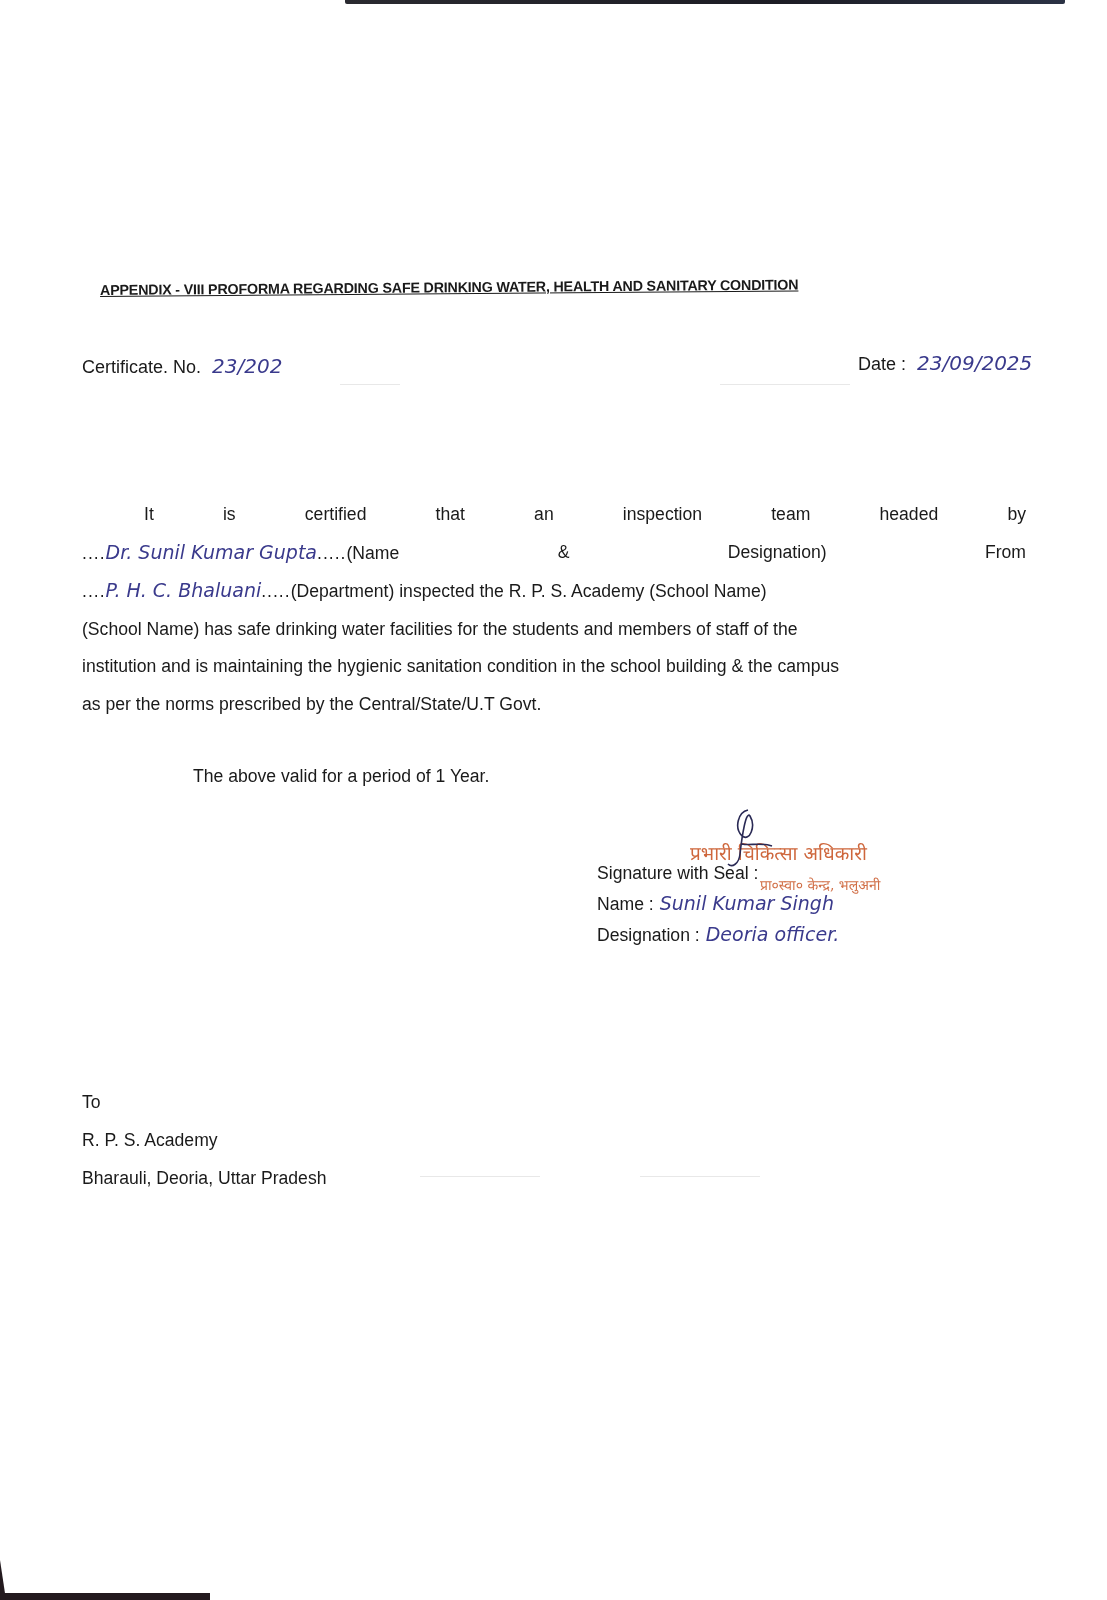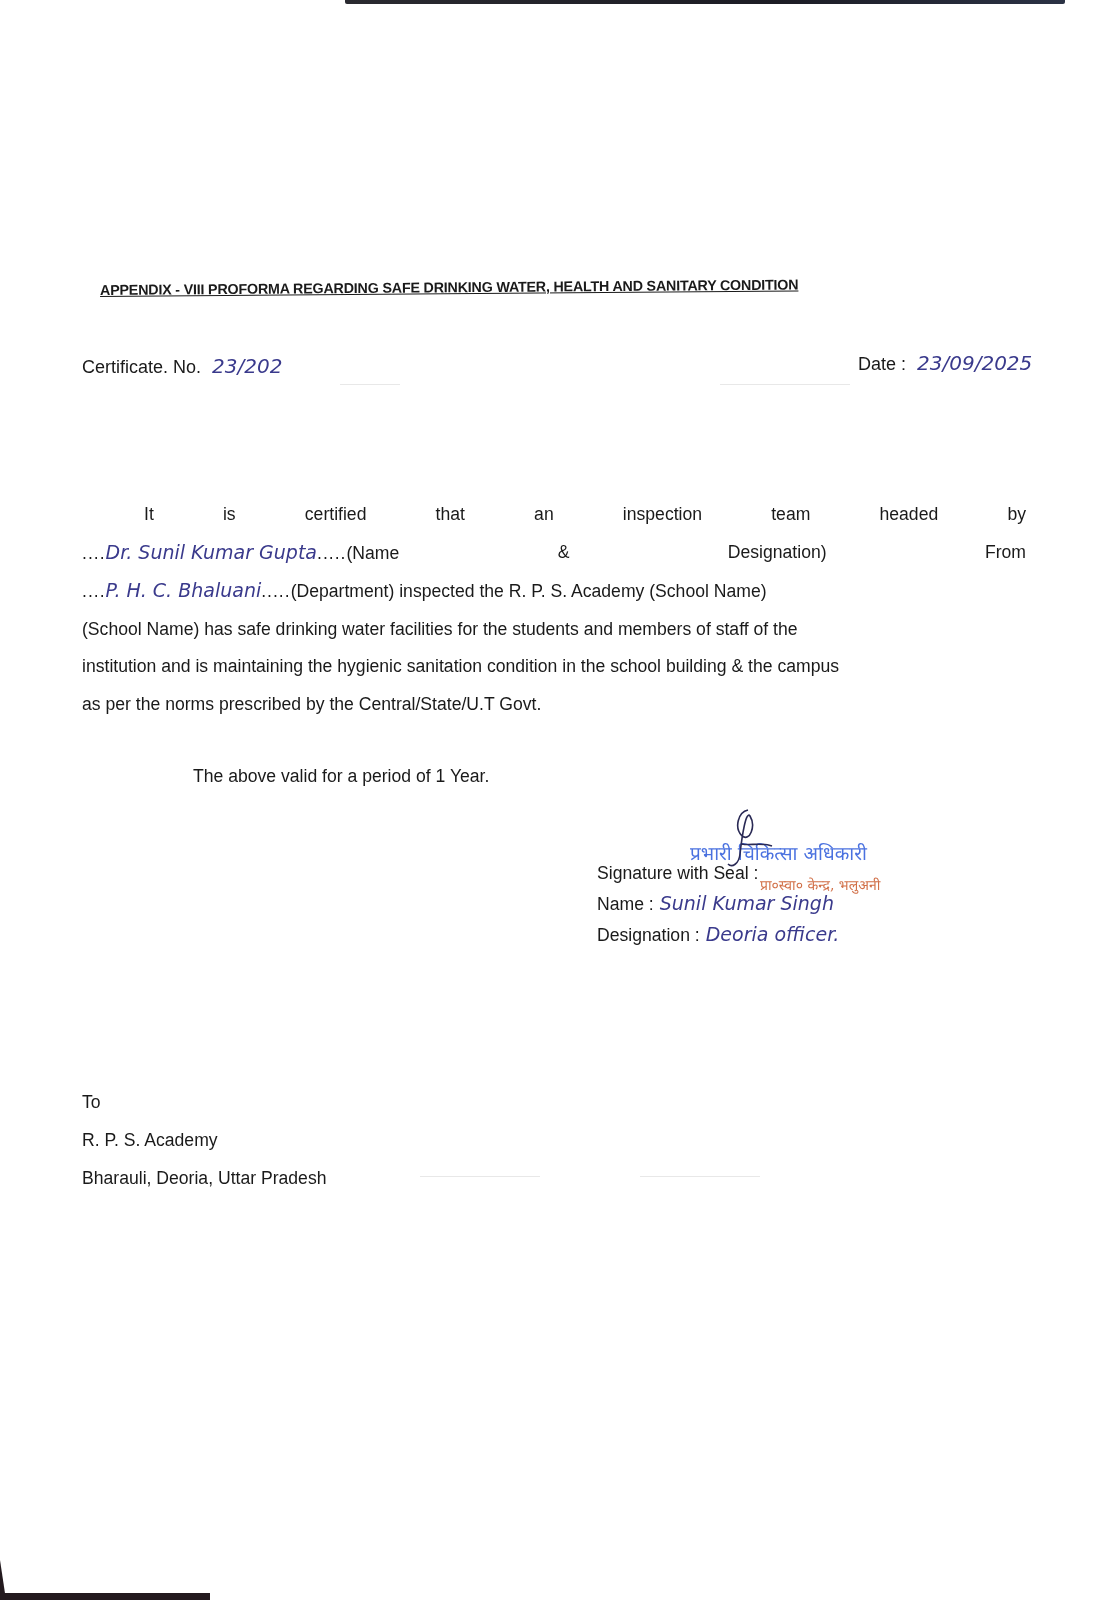--- a/index.html
+++ b/index.html
@@ -52,21 +52,21 @@
     .dots { letter-spacing: 1px; }
     .fill { font-size: 19px; }
     .valid {
       position: absolute; left: 148px; top: 766px; font-size: 17.6px; margin-left: 45px;
     }
     .sig-block {
       position: absolute; left: 597px; top: 858px; font-size: 17.6px;
       line-height: 30px;
     }
     .seal {
-      position: absolute; left: 690px; top: 840px; color: #1d4ed8;
+      position: absolute; left: 690px; top: 840px; color: #c2410c;
       font-family: "DejaVu Serif", serif; font-size: 19px; opacity: 0.8;
       white-space: nowrap;
     }
     .seal2 {
       position: absolute; left: 760px; top: 875px; color: #c2410c;
       font-family: "DejaVu Serif", serif; font-size: 14px; opacity: 0.75;
       white-space: nowrap;
     }
     .signature {
       position: absolute; left: 720px; top: 806px;

